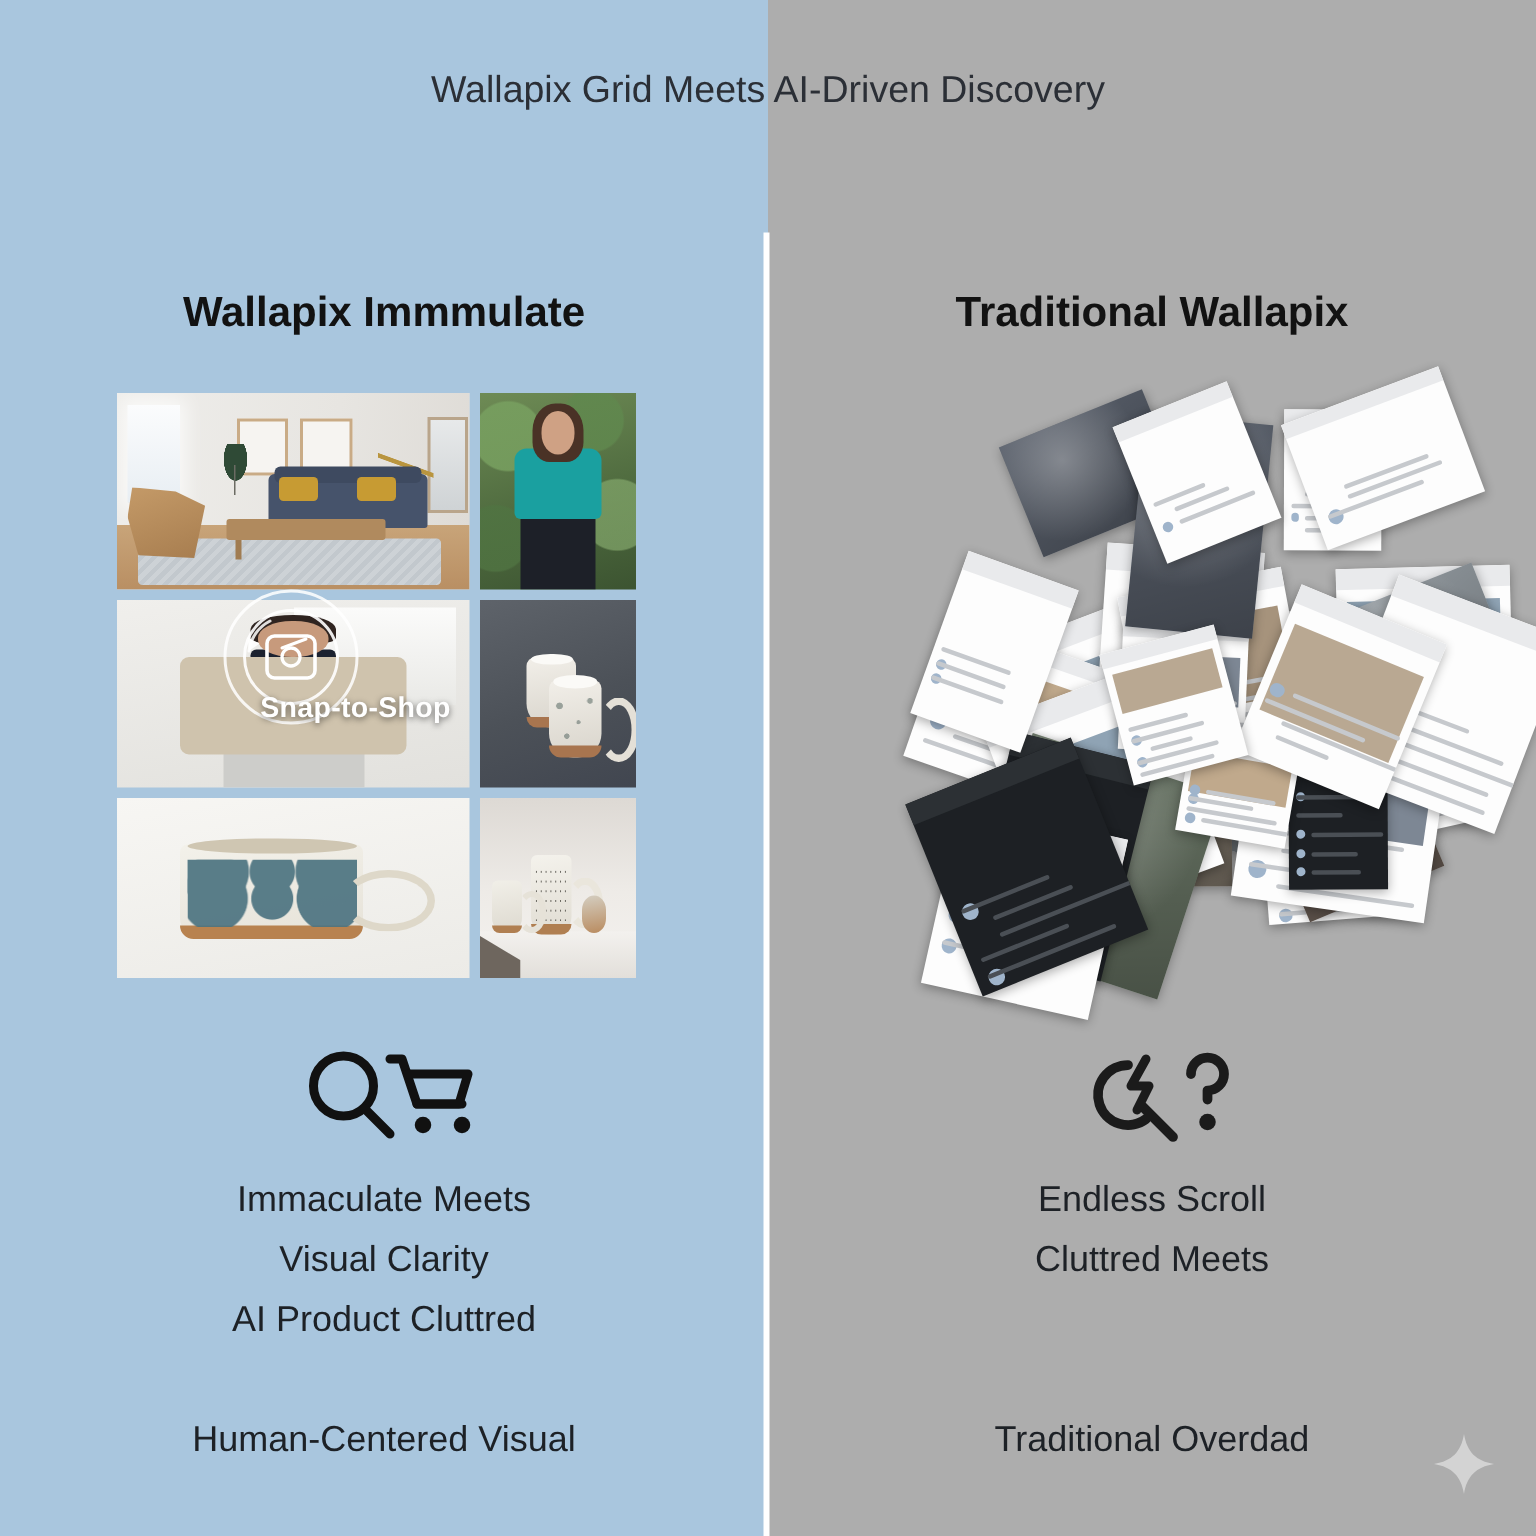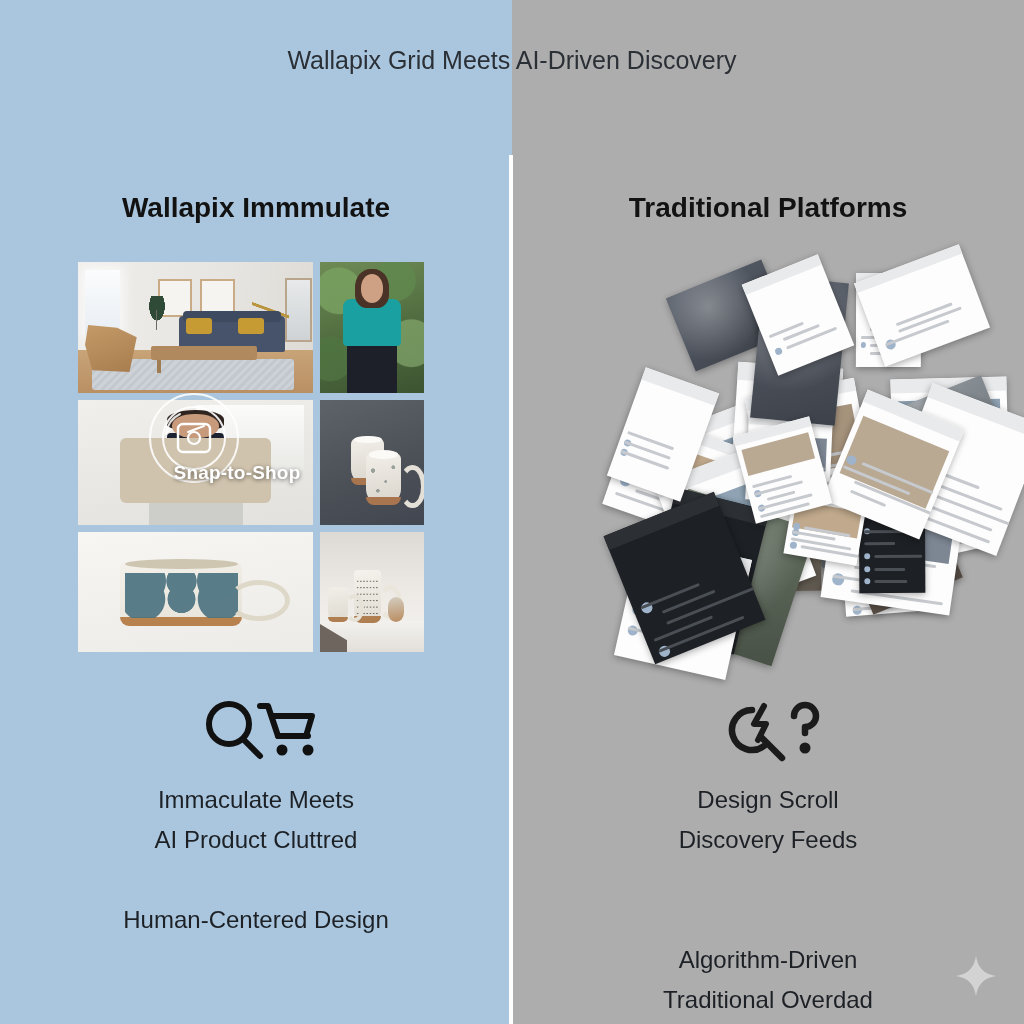--- a/index.html
+++ b/index.html
@@ -263,21 +263,21 @@
 
   <div class="bg-left"></div>
   <div class="bg-right"></div>
   <div class="divider"></div>
 
   <div class="header">
     <div class="sub-title">Wallapix Grid Meets AI-Driven Discovery</div>
   </div>
 
   <div class="col-head left">Wallapix Immmulate</div>
-  <div class="col-head right">Traditional Platforms</div>
+  <div class="col-head right">Traditional Wallapix</div>
 
   <div class="grid-wrap">
 
     <div class="cell ph-room">
       <div class="wall"></div>
       <div class="window"></div>
       <div class="floor"></div>
       <div class="rug"></div>
       <div class="frame1"></div>
       <div class="frame2"></div>
@@ -652,30 +652,30 @@
         <line x1="56" y1="44" x2="76" y2="64"></line>
         <path d="M58 12 l-10 18 h12 l-8 16" stroke-width="6"></path>
         <path d="M88 22 a11 11 0 1 1 11 11 v6"></path>
       </g>
       <circle cx="99" cy="54" r="5.5" fill="#1b1b1b"></circle>
     </svg>
   </div>
 
   <div style="position:absolute;left:26px;top:780px;width:460px;text-align:center;z-index:6;color:#1d2126;font-size:24px;line-height:40px">
     <div>Immaculate Meets</div>
+    <div>Visual Clarity</div>
     <div>AI Product Cluttred</div>
     <div style="height:40px"></div>
-    <div>Human-Centered Design</div>
+    <div>Human-Centered Visual</div>
   </div>
 
   <div style="position:absolute;left:538px;top:780px;width:460px;text-align:center;z-index:6;color:#1d2126;font-size:24px;line-height:40px">
-    <div>Design Scroll</div>
-    <div>Discovery Feeds</div>
+    <div>Endless Scroll</div>
+    <div>Cluttred Meets</div>
     <div style="height:80px"></div>
-    <div>Algorithm-Driven</div>
     <div>Traditional Overdad</div>
   </div>
 
   <div class="sparkle">
     <svg viewBox="0 0 44 44" width="44" height="44">
       <path d="M22 2 C24 14 30 20 42 22 C30 24 24 30 22 42 C20 30 14 24 2 22 C14 20 20 14 22 2 Z" fill="#d3d3d3"></path>
     </svg>
   </div>
 
 </div>

